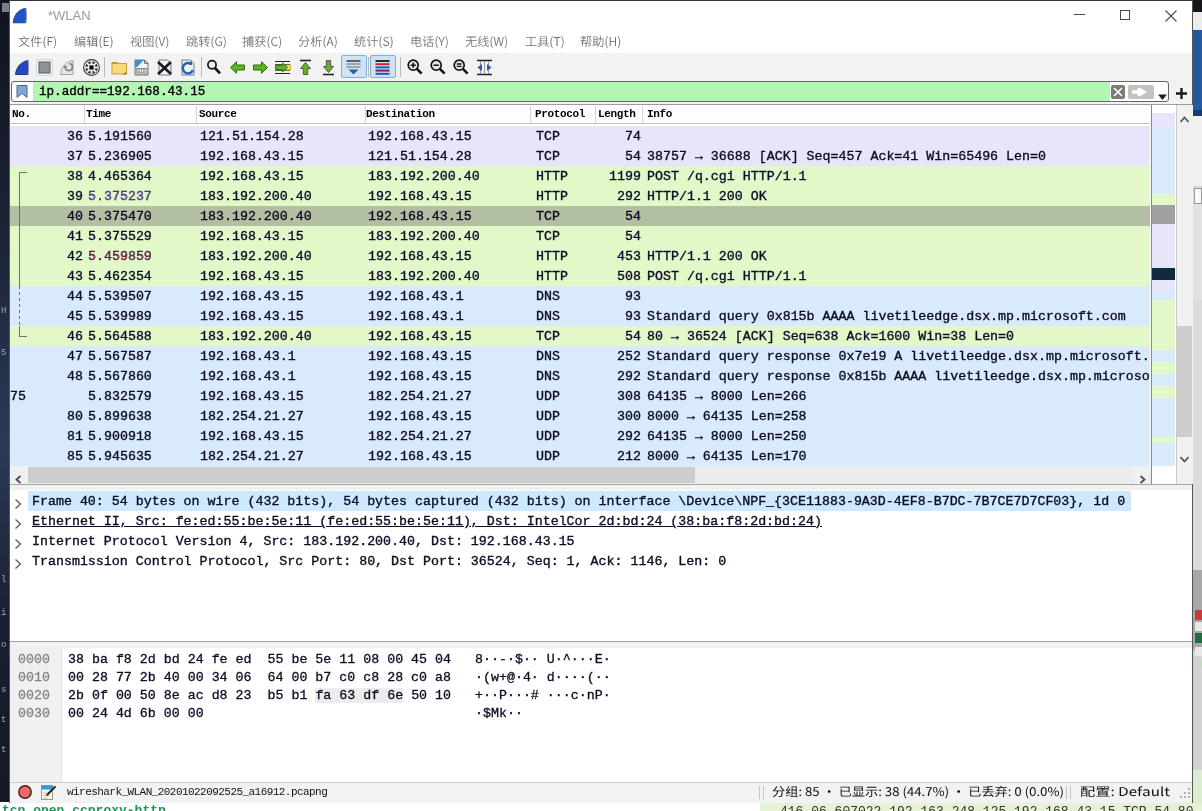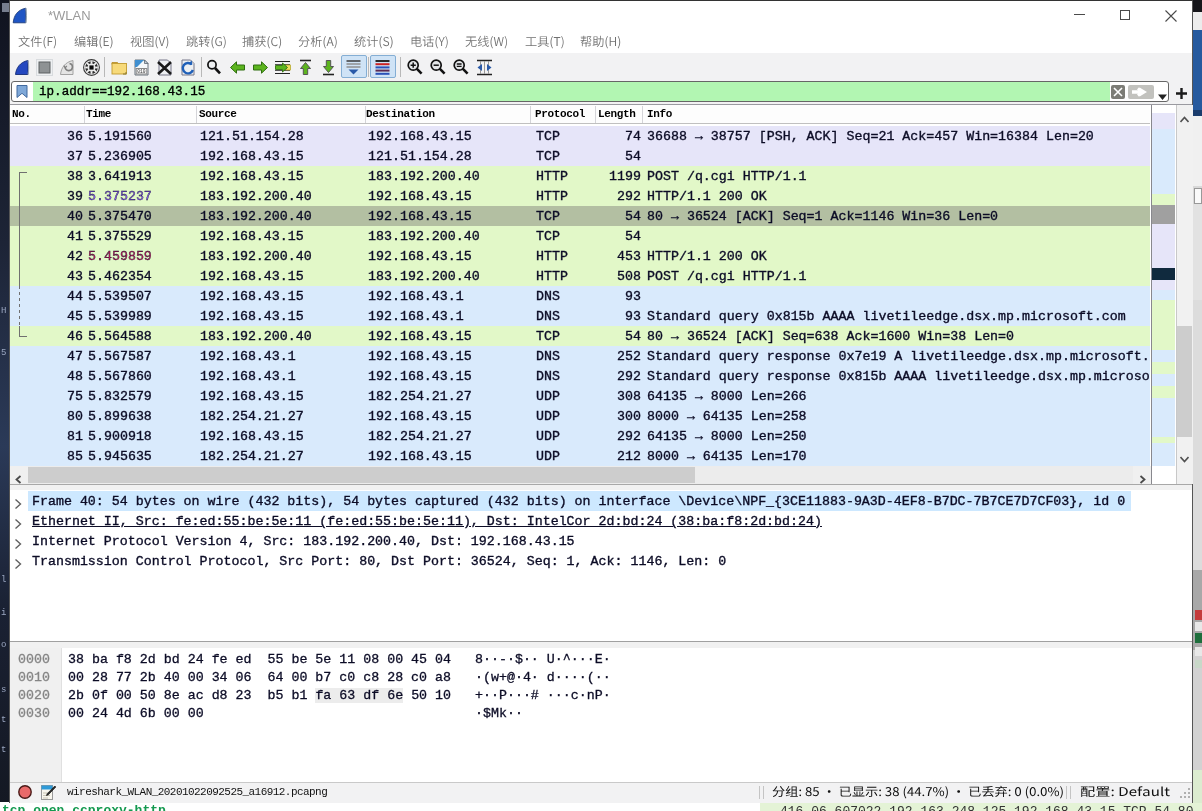--- a/index.html
+++ b/index.html
@@ -239,33 +239,33 @@
 <div style="position:absolute;left:530px;top:106px;width:1px;height:17px;background:#d4d4d8;"></div>
 <div style="position:absolute;left:595px;top:106px;width:1px;height:17px;background:#d4d4d8;"></div>
 <div style="position:absolute;left:642px;top:106px;width:1px;height:17px;background:#d4d4d8;"></div>
 <div style="position:absolute;left:10px;top:126px;width:1140px;height:20px;background:#e6e5f9;overflow:hidden;">
     <span class="r" style="left:0px;top:3px;width:73px;text-align:right;font:13.3px 'Liberation Mono',monospace;color:#0c0c26;-webkit-text-stroke:0.35px #0c0c26;">36</span>
     <span class="r" style="left:78px;top:3px;font:13.3px 'Liberation Mono',monospace;color:#0c0c26;-webkit-text-stroke:0.35px #0c0c26;">5.191560</span>
     <span class="r" style="left:190px;top:3px;font:13.3px 'Liberation Mono',monospace;color:#0c0c26;-webkit-text-stroke:0.35px #0c0c26;">121.51.154.28</span>
     <span class="r" style="left:358px;top:3px;font:13.3px 'Liberation Mono',monospace;color:#0c0c26;-webkit-text-stroke:0.35px #0c0c26;">192.168.43.15</span>
     <span class="r" style="left:526px;top:3px;font:13.3px 'Liberation Mono',monospace;color:#0c0c26;-webkit-text-stroke:0.35px #0c0c26;">TCP</span>
     <span class="r" style="left:566px;top:3px;width:65px;text-align:right;font:13.3px 'Liberation Mono',monospace;color:#0c0c26;-webkit-text-stroke:0.35px #0c0c26;">74</span>
-    <span class="r" style="left:637px;top:3px;font:13.3px 'Liberation Mono',monospace;color:#0c0c26;-webkit-text-stroke:0.35px #0c0c26;">36688 → 38757 [PSH, ACK] Seq=21 Ack=457 Win=16384 Len=20</span>
   </div>
 <div style="position:absolute;left:10px;top:146px;width:1140px;height:20px;background:#e6e5f9;overflow:hidden;">
     <span class="r" style="left:0px;top:3px;width:73px;text-align:right;font:13.3px 'Liberation Mono',monospace;color:#0c0c26;-webkit-text-stroke:0.35px #0c0c26;">37</span>
     <span class="r" style="left:78px;top:3px;font:13.3px 'Liberation Mono',monospace;color:#0c0c26;-webkit-text-stroke:0.35px #0c0c26;">5.236905</span>
     <span class="r" style="left:190px;top:3px;font:13.3px 'Liberation Mono',monospace;color:#0c0c26;-webkit-text-stroke:0.35px #0c0c26;">192.168.43.15</span>
     <span class="r" style="left:358px;top:3px;font:13.3px 'Liberation Mono',monospace;color:#0c0c26;-webkit-text-stroke:0.35px #0c0c26;">121.51.154.28</span>
     <span class="r" style="left:526px;top:3px;font:13.3px 'Liberation Mono',monospace;color:#0c0c26;-webkit-text-stroke:0.35px #0c0c26;">TCP</span>
     <span class="r" style="left:566px;top:3px;width:65px;text-align:right;font:13.3px 'Liberation Mono',monospace;color:#0c0c26;-webkit-text-stroke:0.35px #0c0c26;">54</span>
+    <span class="r" style="left:637px;top:3px;font:13.3px 'Liberation Mono',monospace;color:#0c0c26;-webkit-text-stroke:0.35px #0c0c26;">38757 → 36688 [ACK] Seq=457 Ack=41 Win=65496 Len=0</span>
   </div>
 <div style="position:absolute;left:10px;top:166px;width:1140px;height:20px;background:#e2f8c8;overflow:hidden;">
     <span class="r" style="left:0px;top:3px;width:73px;text-align:right;font:13.3px 'Liberation Mono',monospace;color:#0c0c26;-webkit-text-stroke:0.35px #0c0c26;">38</span>
-    <span class="r" style="left:78px;top:3px;font:13.3px 'Liberation Mono',monospace;color:#0c0c26;-webkit-text-stroke:0.35px #0c0c26;">3.641913</span>
+    <span class="r" style="left:78px;top:3px;font:13.3px 'Liberation Mono',monospace;color:#0c0c26;-webkit-text-stroke:0.35px #0c0c26;">4.465364</span>
     <span class="r" style="left:190px;top:3px;font:13.3px 'Liberation Mono',monospace;color:#0c0c26;-webkit-text-stroke:0.35px #0c0c26;">192.168.43.15</span>
     <span class="r" style="left:358px;top:3px;font:13.3px 'Liberation Mono',monospace;color:#0c0c26;-webkit-text-stroke:0.35px #0c0c26;">183.192.200.40</span>
     <span class="r" style="left:526px;top:3px;font:13.3px 'Liberation Mono',monospace;color:#0c0c26;-webkit-text-stroke:0.35px #0c0c26;">HTTP</span>
     <span class="r" style="left:566px;top:3px;width:65px;text-align:right;font:13.3px 'Liberation Mono',monospace;color:#0c0c26;-webkit-text-stroke:0.35px #0c0c26;">1199</span>
     <span class="r" style="left:637px;top:3px;font:13.3px 'Liberation Mono',monospace;color:#0c0c26;-webkit-text-stroke:0.35px #0c0c26;">POST /q.cgi HTTP/1.1</span>
   </div>
 <div style="position:absolute;left:10px;top:186px;width:1140px;height:20px;background:#e2f8c8;overflow:hidden;">
     <span class="r" style="left:0px;top:3px;width:73px;text-align:right;font:13.3px 'Liberation Mono',monospace;color:#0c0c26;-webkit-text-stroke:0.35px #0c0c26;">39</span>
     <span class="r" style="left:78px;top:3px;font:13.3px 'Liberation Mono',monospace;color:#8b5cf6;-webkit-text-stroke:0.35px #0c0c26;">5.375237</span>
     <span class="r" style="left:190px;top:3px;font:13.3px 'Liberation Mono',monospace;color:#0c0c26;-webkit-text-stroke:0.35px #0c0c26;">183.192.200.40</span>
@@ -274,21 +274,20 @@
     <span class="r" style="left:566px;top:3px;width:65px;text-align:right;font:13.3px 'Liberation Mono',monospace;color:#0c0c26;-webkit-text-stroke:0.35px #0c0c26;">292</span>
     <span class="r" style="left:637px;top:3px;font:13.3px 'Liberation Mono',monospace;color:#0c0c26;-webkit-text-stroke:0.35px #0c0c26;">HTTP/1.1 200 OK</span>
   </div>
 <div style="position:absolute;left:10px;top:206px;width:1140px;height:20px;background:#b3bfa2;overflow:hidden;">
     <span class="r" style="left:0px;top:3px;width:73px;text-align:right;font:13.3px 'Liberation Mono',monospace;color:#0c0c26;-webkit-text-stroke:0.35px #0c0c26;">40</span>
     <span class="r" style="left:78px;top:3px;font:13.3px 'Liberation Mono',monospace;color:#0c0c26;-webkit-text-stroke:0.35px #0c0c26;">5.375470</span>
     <span class="r" style="left:190px;top:3px;font:13.3px 'Liberation Mono',monospace;color:#0c0c26;-webkit-text-stroke:0.35px #0c0c26;">183.192.200.40</span>
     <span class="r" style="left:358px;top:3px;font:13.3px 'Liberation Mono',monospace;color:#0c0c26;-webkit-text-stroke:0.35px #0c0c26;">192.168.43.15</span>
     <span class="r" style="left:526px;top:3px;font:13.3px 'Liberation Mono',monospace;color:#0c0c26;-webkit-text-stroke:0.35px #0c0c26;">TCP</span>
     <span class="r" style="left:566px;top:3px;width:65px;text-align:right;font:13.3px 'Liberation Mono',monospace;color:#0c0c26;-webkit-text-stroke:0.35px #0c0c26;">54</span>
-    <span class="r" style="left:637px;top:3px;font:13.3px 'Liberation Mono',monospace;color:#0c0c26;-webkit-text-stroke:0.35px #0c0c26;">80 → 36524 [ACK] Seq=1 Ack=1146 Win=36 Len=0</span>
   </div>
 <div style="position:absolute;left:10px;top:226px;width:1140px;height:20px;background:#e2f8c8;overflow:hidden;">
     <span class="r" style="left:0px;top:3px;width:73px;text-align:right;font:13.3px 'Liberation Mono',monospace;color:#0c0c26;-webkit-text-stroke:0.35px #0c0c26;">41</span>
     <span class="r" style="left:78px;top:3px;font:13.3px 'Liberation Mono',monospace;color:#0c0c26;-webkit-text-stroke:0.35px #0c0c26;">5.375529</span>
     <span class="r" style="left:190px;top:3px;font:13.3px 'Liberation Mono',monospace;color:#0c0c26;-webkit-text-stroke:0.35px #0c0c26;">192.168.43.15</span>
     <span class="r" style="left:358px;top:3px;font:13.3px 'Liberation Mono',monospace;color:#0c0c26;-webkit-text-stroke:0.35px #0c0c26;">183.192.200.40</span>
     <span class="r" style="left:526px;top:3px;font:13.3px 'Liberation Mono',monospace;color:#0c0c26;-webkit-text-stroke:0.35px #0c0c26;">TCP</span>
     <span class="r" style="left:566px;top:3px;width:65px;text-align:right;font:13.3px 'Liberation Mono',monospace;color:#0c0c26;-webkit-text-stroke:0.35px #0c0c26;">54</span>
   </div>
 <div style="position:absolute;left:10px;top:246px;width:1140px;height:20px;background:#e2f8c8;overflow:hidden;">
@@ -347,21 +346,21 @@
 <div style="position:absolute;left:10px;top:366px;width:1140px;height:20px;background:#d9eafc;overflow:hidden;">
     <span class="r" style="left:0px;top:3px;width:73px;text-align:right;font:13.3px 'Liberation Mono',monospace;color:#0c0c26;-webkit-text-stroke:0.35px #0c0c26;">48</span>
     <span class="r" style="left:78px;top:3px;font:13.3px 'Liberation Mono',monospace;color:#0c0c26;-webkit-text-stroke:0.35px #0c0c26;">5.567860</span>
     <span class="r" style="left:190px;top:3px;font:13.3px 'Liberation Mono',monospace;color:#0c0c26;-webkit-text-stroke:0.35px #0c0c26;">192.168.43.1</span>
     <span class="r" style="left:358px;top:3px;font:13.3px 'Liberation Mono',monospace;color:#0c0c26;-webkit-text-stroke:0.35px #0c0c26;">192.168.43.15</span>
     <span class="r" style="left:526px;top:3px;font:13.3px 'Liberation Mono',monospace;color:#0c0c26;-webkit-text-stroke:0.35px #0c0c26;">DNS</span>
     <span class="r" style="left:566px;top:3px;width:65px;text-align:right;font:13.3px 'Liberation Mono',monospace;color:#0c0c26;-webkit-text-stroke:0.35px #0c0c26;">292</span>
     <span class="r" style="left:637px;top:3px;font:13.3px 'Liberation Mono',monospace;color:#0c0c26;-webkit-text-stroke:0.35px #0c0c26;">Standard query response 0x815b AAAA livetileedge.dsx.mp.microsoft.com AA</span>
   </div>
 <div style="position:absolute;left:10px;top:386px;width:1140px;height:20px;background:#d9eafc;overflow:hidden;">
-    <span class="r" style="left:0px;top:3px;width:73px;text-align:right;font:13.3px 'Liberation Mono',monospace;color:#0c0c26;-webkit-text-stroke:0.35px #0c0c26;">75</span>
+    <span class="r" style="left:0px;top:3px;width:73px;font:13.3px 'Liberation Mono',monospace;color:#0c0c26;-webkit-text-stroke:0.35px #0c0c26;">75</span>
     <span class="r" style="left:78px;top:3px;font:13.3px 'Liberation Mono',monospace;color:#0c0c26;-webkit-text-stroke:0.35px #0c0c26;">5.832579</span>
     <span class="r" style="left:190px;top:3px;font:13.3px 'Liberation Mono',monospace;color:#0c0c26;-webkit-text-stroke:0.35px #0c0c26;">192.168.43.15</span>
     <span class="r" style="left:358px;top:3px;font:13.3px 'Liberation Mono',monospace;color:#0c0c26;-webkit-text-stroke:0.35px #0c0c26;">182.254.21.27</span>
     <span class="r" style="left:526px;top:3px;font:13.3px 'Liberation Mono',monospace;color:#0c0c26;-webkit-text-stroke:0.35px #0c0c26;">UDP</span>
     <span class="r" style="left:566px;top:3px;width:65px;text-align:right;font:13.3px 'Liberation Mono',monospace;color:#0c0c26;-webkit-text-stroke:0.35px #0c0c26;">308</span>
     <span class="r" style="left:637px;top:3px;font:13.3px 'Liberation Mono',monospace;color:#0c0c26;-webkit-text-stroke:0.35px #0c0c26;">64135 → 8000 Len=266</span>
   </div>
 <div style="position:absolute;left:10px;top:406px;width:1140px;height:20px;background:#d9eafc;overflow:hidden;padding-left:8px;">
     <span class="r" style="left:0px;top:3px;width:73px;text-align:right;font:13.3px 'Liberation Mono',monospace;color:#0c0c26;-webkit-text-stroke:0.35px #0c0c26;">80</span>
     <span class="r" style="left:78px;top:3px;font:13.3px 'Liberation Mono',monospace;color:#0c0c26;-webkit-text-stroke:0.35px #0c0c26;">5.899638</span>

